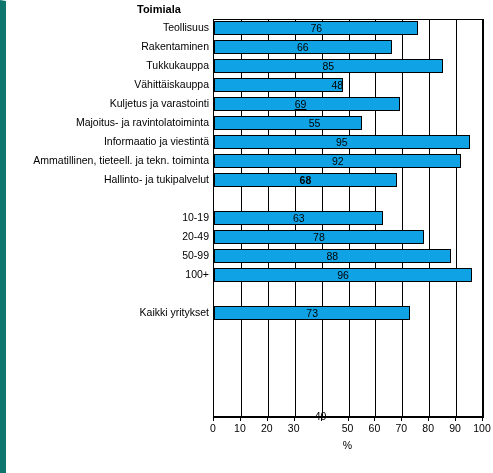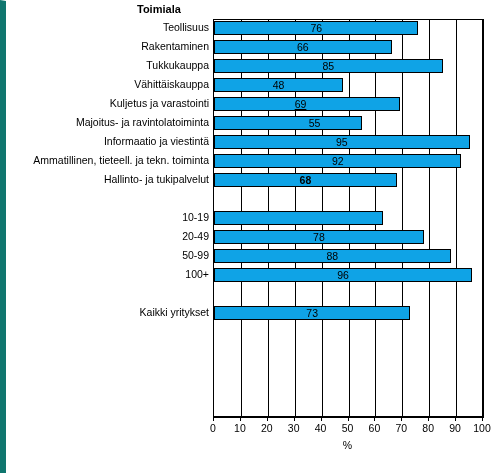--- a/index.html
+++ b/index.html
@@ -148,53 +148,54 @@
       <div class="gridline" style="left: 215.2px;"></div>
       <div class="gridline" style="left: 242.1px;"></div>
       <div class="gridline" style="left: 268px;"></div>
       <div class="bar" style="top: 1px; width: 204.44px; background: rgb(15, 163, 230);"></div>
       <div class="bar-value" style="top: 1px; left: 0px; width: 204.44px;">76</div>
       <div class="bar" style="top: 20px; width: 177.54px; background: rgb(15, 163, 230);"></div>
       <div class="bar-value" style="top: 20px; left: 0px; width: 177.54px;">66</div>
       <div class="bar" style="top: 39px; width: 228.65px; background: rgb(15, 163, 230);"></div>
       <div class="bar-value" style="top: 39px; left: 0px; width: 228.65px;">85</div>
       <div class="bar" style="top: 58px; width: 129.12px; background: rgb(15, 163, 230);"></div>
-      <div class="bar-value" style="top: 58px; left: 0px; width: 129.12px;">48</div>
+      <div class="bar-value" style="top: 58px; left: 0px; width: 129.12px; text-align: right;">48</div>
       <div class="bar" style="top: 77px; width: 185.61px; background: rgb(15, 163, 230);"></div>
       <div class="bar-value" style="top: 77px; left: 0px; width: 173px; text-decoration: underline;">69</div>
       <div class="bar" style="top: 96px; width: 147.95px; background: rgb(15, 163, 230);"></div>
       <div class="bar-value" style="top: 96px; left: 0px; width: 129px; padding-left: 36px;">55</div>
       <div class="bar" style="top: 115px; width: 255.55px; background: rgb(15, 163, 230);"></div>
       <div class="bar-value" style="top: 115px; left: 0px; width: 255.55px;">95</div>
       <div class="bar" style="top: 134px; width: 247.48px; background: rgb(15, 163, 230);"></div>
       <div class="bar-value" style="top: 134px; left: 0px; width: 247.48px;">92</div>
       <div class="bar" style="top: 153px; width: 182.92px; background: rgb(15, 163, 230);"></div>
       <div class="bar-value" style="top: 153px; left: 0px; width: 182.92px; font-weight: bold;">68</div>
       <div class="bar" style="top: 191px; width: 169.47px; background: rgb(15, 163, 230);"></div>
+      <div class="bar-value" style="top: 191px; left: 0px; width: 169.47px;">63</div>
       <div class="bar" style="top: 210px; width: 209.82px; background: rgb(15, 163, 230);"></div>
       <div class="bar-value" style="top: 210px; left: 0px; width: 209.82px;">78</div>
       <div class="bar" style="top: 229px; width: 236.72px; background: rgb(15, 163, 230);"></div>
       <div class="bar-value" style="top: 229px; left: 0px; width: 236.72px;">88</div>
       <div class="bar" style="top: 248px; width: 258.24px; background: rgb(15, 163, 230);"></div>
       <div class="bar-value" style="top: 248px; left: 0px; width: 258.24px;">96</div>
       <div class="bar" style="top: 286px; width: 196.37px; background: rgb(15, 163, 230);"></div>
       <div class="bar-value" style="top: 286px; left: 0px; width: 196.37px;">73</div>
     </div>
 
   <div id="x-axis">
       <div class="tick-mark" style="left: 207px; top: 416px;"></div>
       <div class="tick-label" style="left: 192px; top: 421px;">0</div>
       <div class="tick-mark" style="left: 233.9px; top: 416px;"></div>
       <div class="tick-label" style="left: 218.9px; top: 421px;">10</div>
       <div class="tick-mark" style="left: 260.8px; top: 416px;"></div>
       <div class="tick-label" style="left: 245.8px; top: 421px;">20</div>
       <div class="tick-mark" style="left: 287.7px; top: 416px;"></div>
       <div class="tick-label" style="left: 272.7px; top: 421px;">30</div>
       <div class="tick-mark" style="left: 314.6px; top: 416px;"></div>
-      <div class="tick-label" style="left: 299.6px; top: 421px;">40</div>
+      <div class="tick-label" style="left: 299.6px; top: 409px;">40</div>
       <div class="tick-mark" style="left: 341.5px; top: 416px;"></div>
       <div class="tick-label" style="left: 326.5px; top: 421px;">50</div>
       <div class="tick-mark" style="left: 368.4px; top: 416px;"></div>
       <div class="tick-label" style="left: 353.4px; top: 421px;">60</div>
       <div class="tick-mark" style="left: 395.3px; top: 416px;"></div>
       <div class="tick-label" style="left: 380.3px; top: 421px;">70</div>
       <div class="tick-mark" style="left: 422.2px; top: 416px;"></div>
       <div class="tick-label" style="left: 407.2px; top: 421px;">80</div>
       <div class="tick-mark" style="left: 449.1px; top: 416px;"></div>
       <div class="tick-label" style="left: 434.1px; top: 421px;">90</div>

